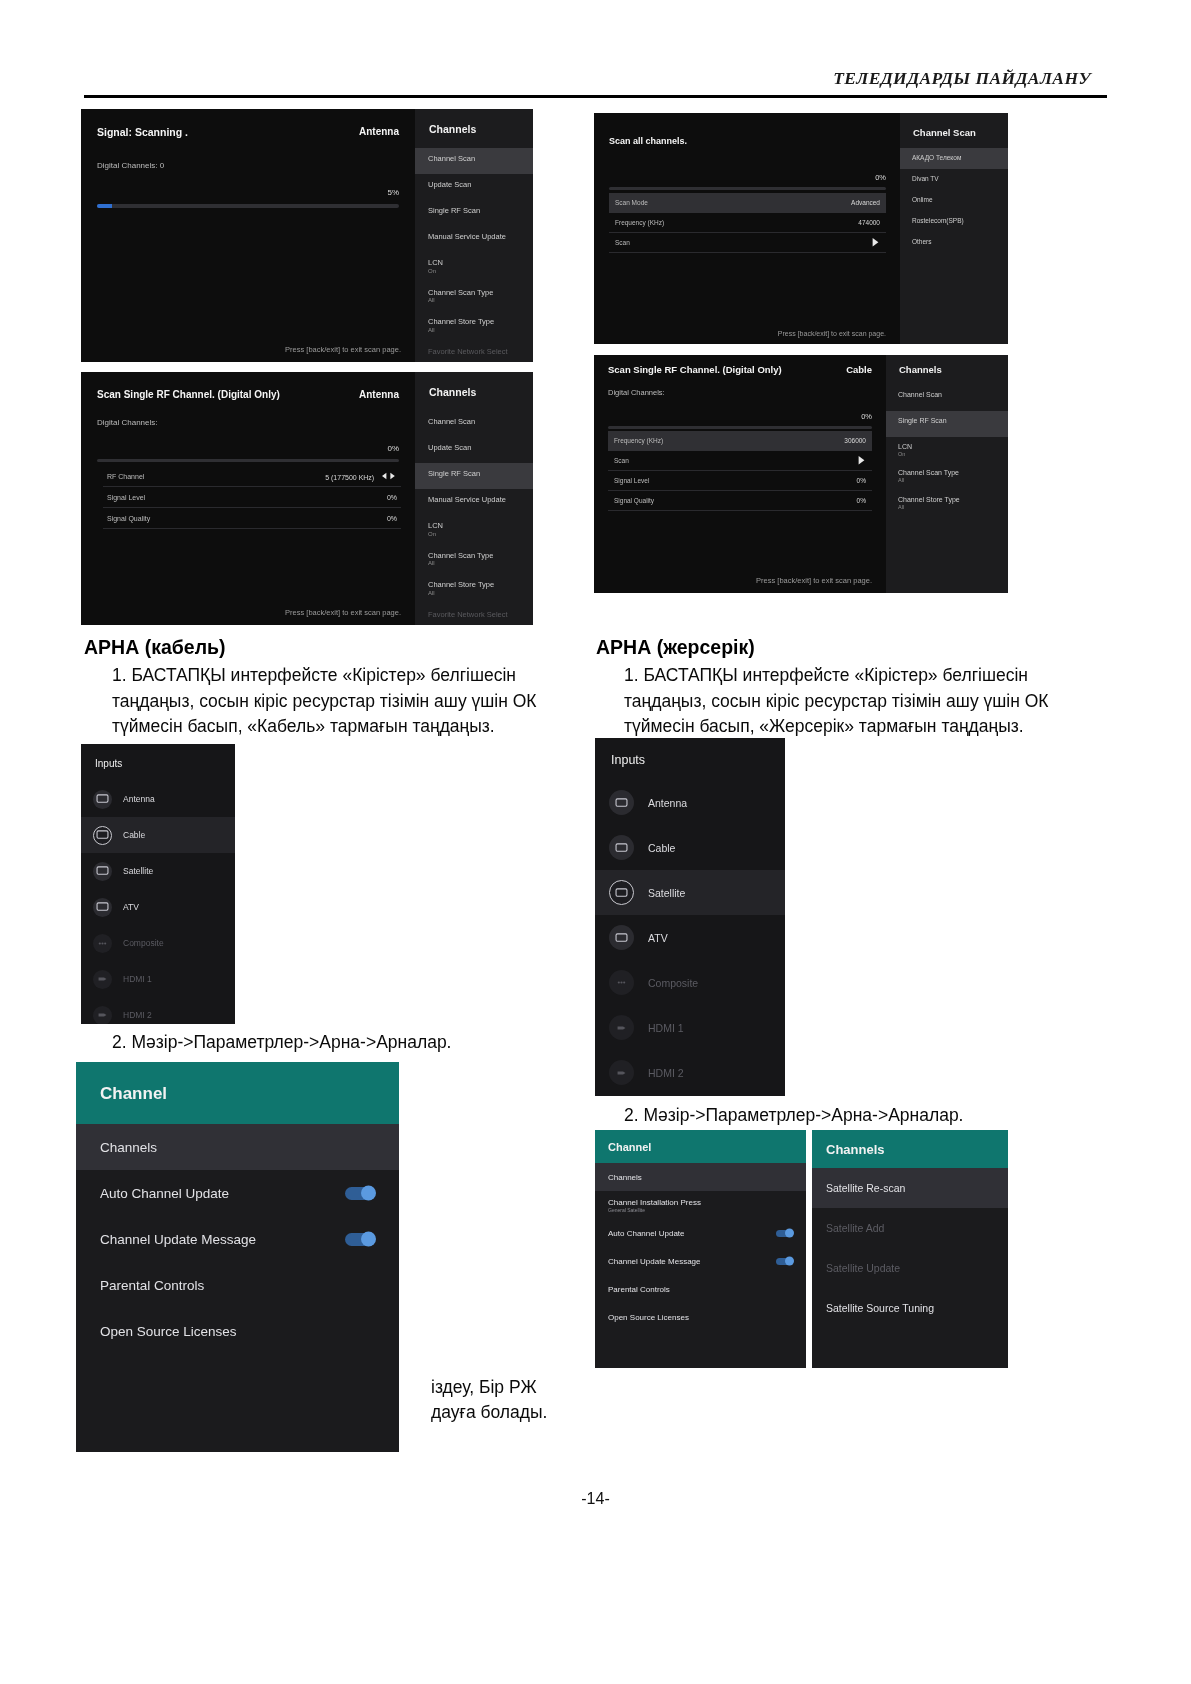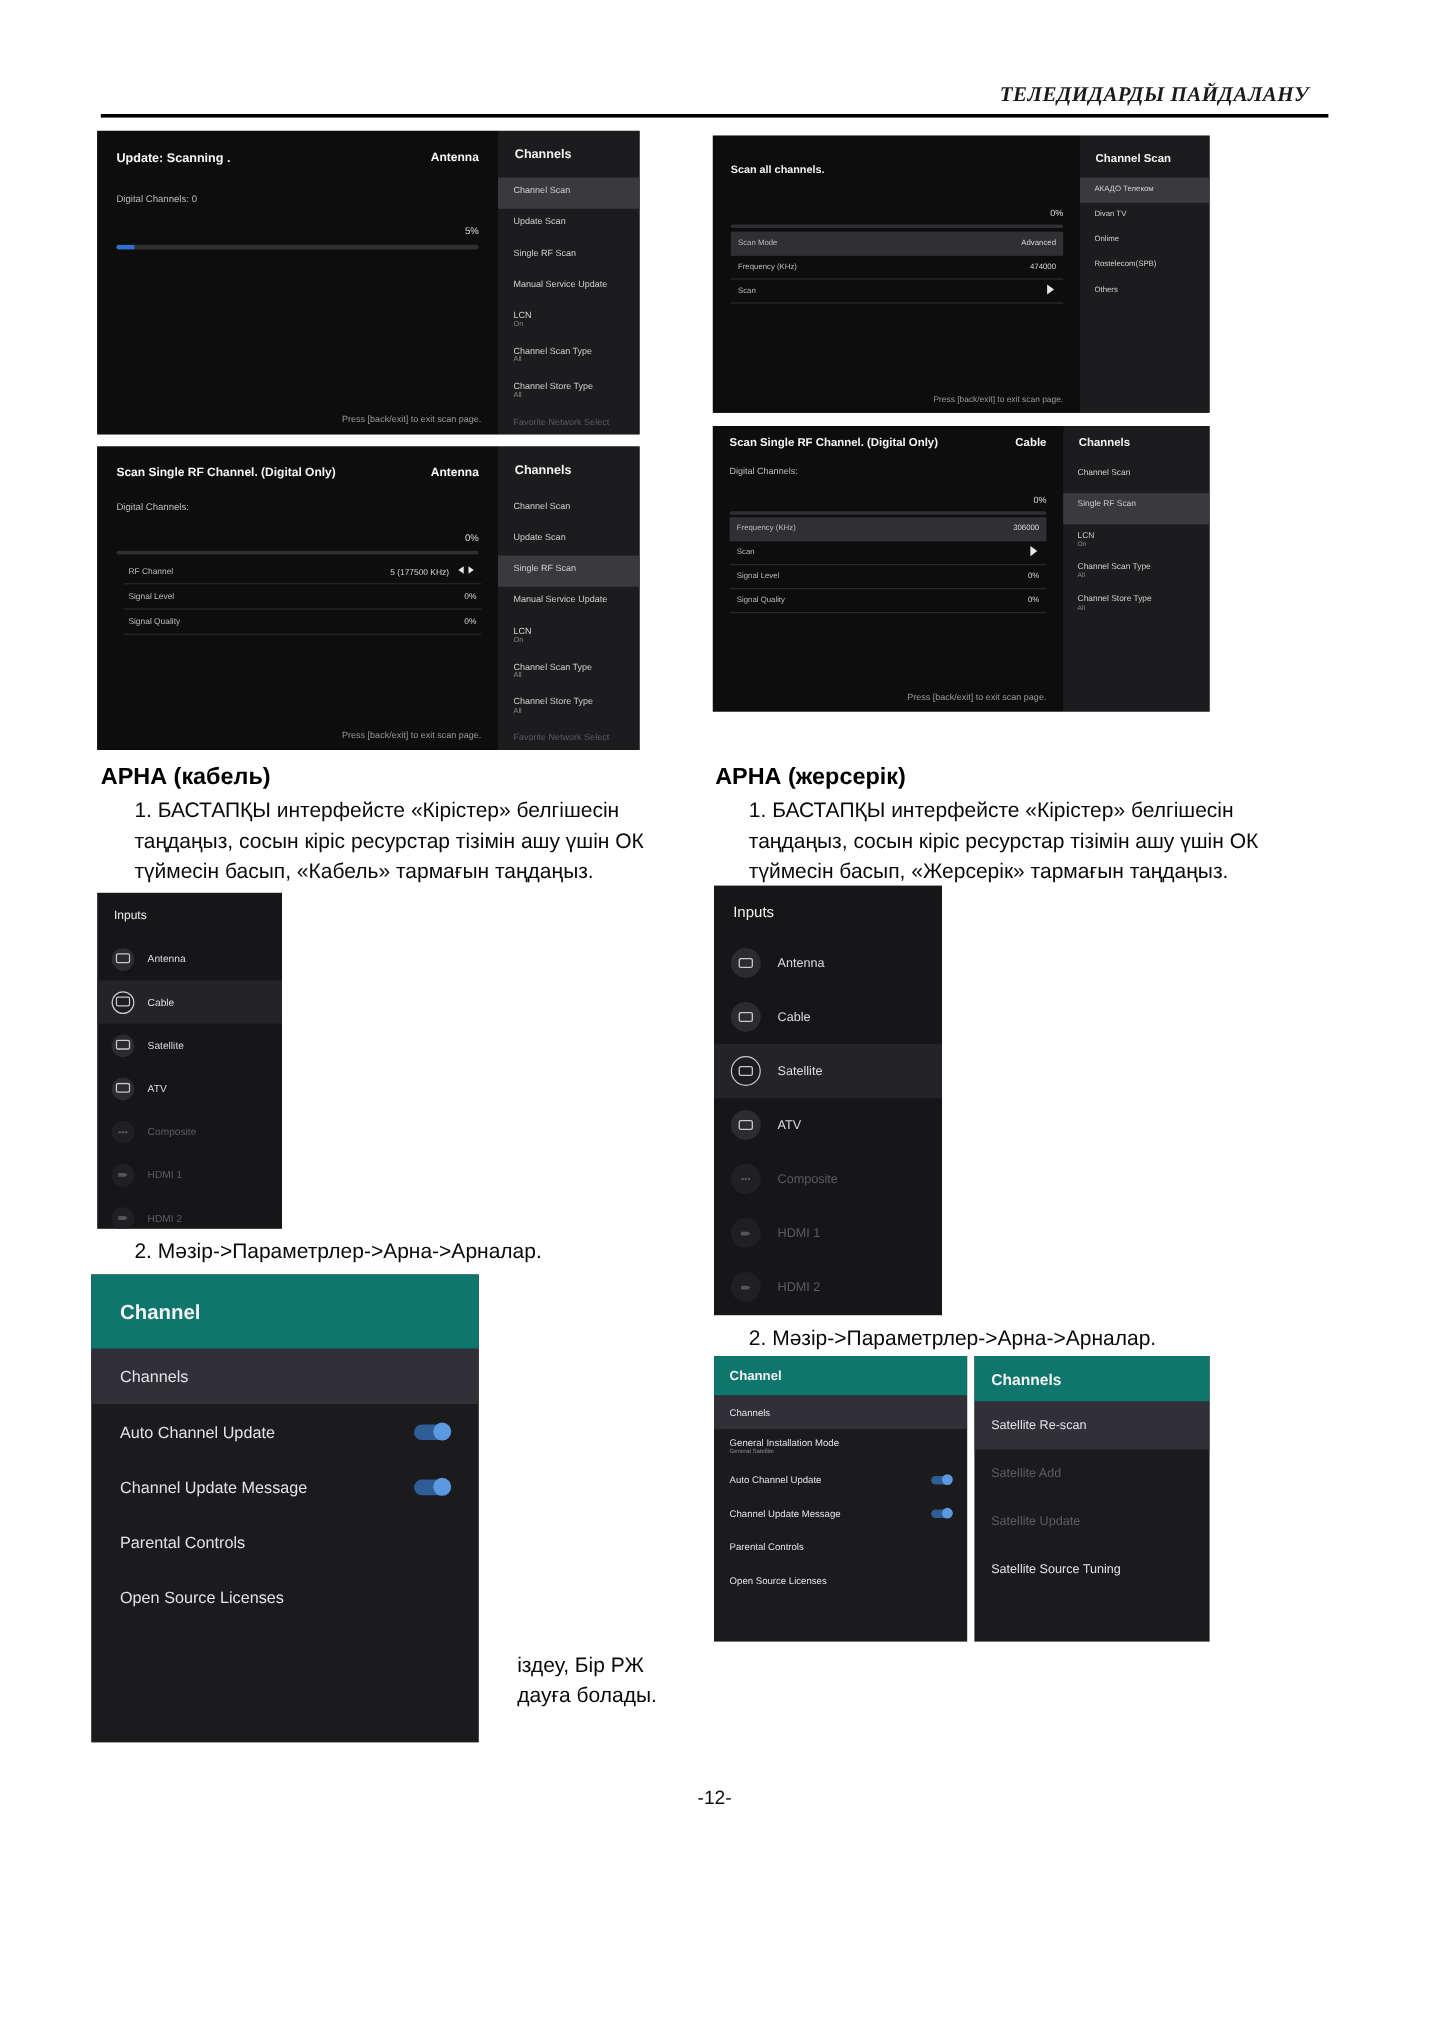--- a/index.html
+++ b/index.html
@@ -79,21 +79,21 @@
 </head>
 <body>
 
 <div class="page">
 
   <div class="hdr-title">ТЕЛЕДИДАРДЫ ПАЙДАЛАНУ</div>
   <div class="hdr-rule"></div>
 
   <div class="tv" id="p1" style="left:81px;top:109px;width:452px;height:253px;">
     <div class="body" style="width:334px;">
-      <div class="scr-title" style="position:absolute;left:16px;top:17px;font-size:10.5px;">Update: Scanning .</div>
+      <div class="scr-title" style="position:absolute;left:16px;top:17px;font-size:10.5px;">Signal: Scanning .</div>
       <div class="scr-right" style="position:absolute;right:16px;top:17px;font-size:10px;">Antenna</div>
       <div class="lbl" style="position:absolute;left:16px;top:52px;font-size:8px;">Digital Channels:  0</div>
       <div class="pct" style="position:absolute;right:16px;top:79px;font-size:8px;">5%</div>
       <div class="bar" style="position:absolute;left:16px;right:16px;top:95px;height:4px;">
         <i style="width:5%;"></i>
       </div>
       <div class="foot" style="position:absolute;right:14px;bottom:8px;font-size:7.5px;">Press [back/exit] to exit scan page.</div>
     </div>
     <div class="side" style="width:118px;">
       <div class="side-title" style="position:absolute;left:14px;top:14px;font-size:10.5px;">Channels</div>
@@ -455,21 +455,21 @@
     </div>
 
   <div class="p" style="left:596px;top:1103px;width:465px;">2. Мәзір-&gt;Параметрлер-&gt;Арна-&gt;Арналар.</div>
 
   <div class="chcard" id="ch-right" style="left:595px;top:1130px;width:211px;height:238px;">
       <div class="ch-h" style="padding: 11px 0px 10px 13px; font-size: 11px;">Channel</div>
       <div class="cr sel" style="height: 28px; padding: 0px 13px; box-sizing: border-box; font-size: 8px;">
         <div><span>Channels</span></div>
       </div>
       <div class="cr" style="height: 28px; padding: 0px 13px; box-sizing: border-box; font-size: 8px;">
-        <div><span>General Installation Mode</span><span class="sub" style="font-size: 5px;">General Satellite</span></div>
+        <div><span>Channel Installation Press</span><span class="sub" style="font-size: 5px;">General Satellite</span></div>
       </div>
       <div class="cr" style="height: 28px; padding: 0px 13px; box-sizing: border-box; font-size: 8px;">
         <div><span>Auto Channel Update</span></div>
         <span class="tgl" style="width: 17px; height: 7px;">
           <i style="width: 9px; height: 9px; right: -1px;"></i>
         </span>
       </div>
       <div class="cr" style="height: 28px; padding: 0px 13px; box-sizing: border-box; font-size: 8px;">
         <div><span>Channel Update Message</span></div>
         <span class="tgl" style="width: 17px; height: 7px;">
@@ -494,14 +494,14 @@
       </div>
       <div class="cr dim" style="height: 40px; padding: 0px 14px; box-sizing: border-box; font-size: 10.5px;">
         <div><span>Satellite Update</span></div>
       </div>
       <div class="cr" style="height: 40px; padding: 0px 14px; box-sizing: border-box; font-size: 10.5px;">
         <div><span>Satellite Source Tuning</span></div>
       </div>
     </div>
 
 
-  <div class="pagenum" style="top:1490px;">-12-</div>
+  <div class="pagenum" style="top:1490px;">-14-</div>
 </div>
 
 </body></html>

